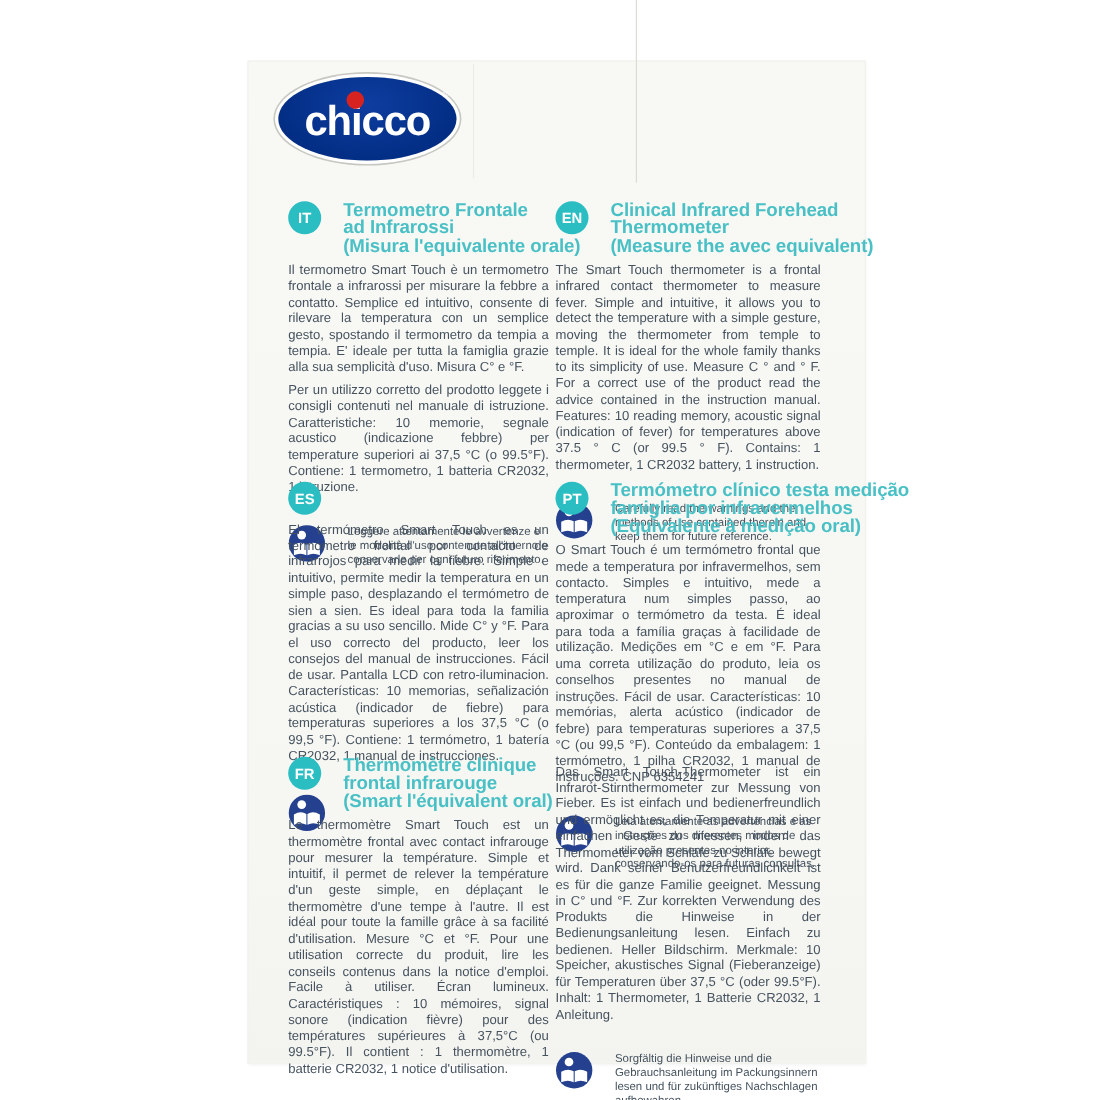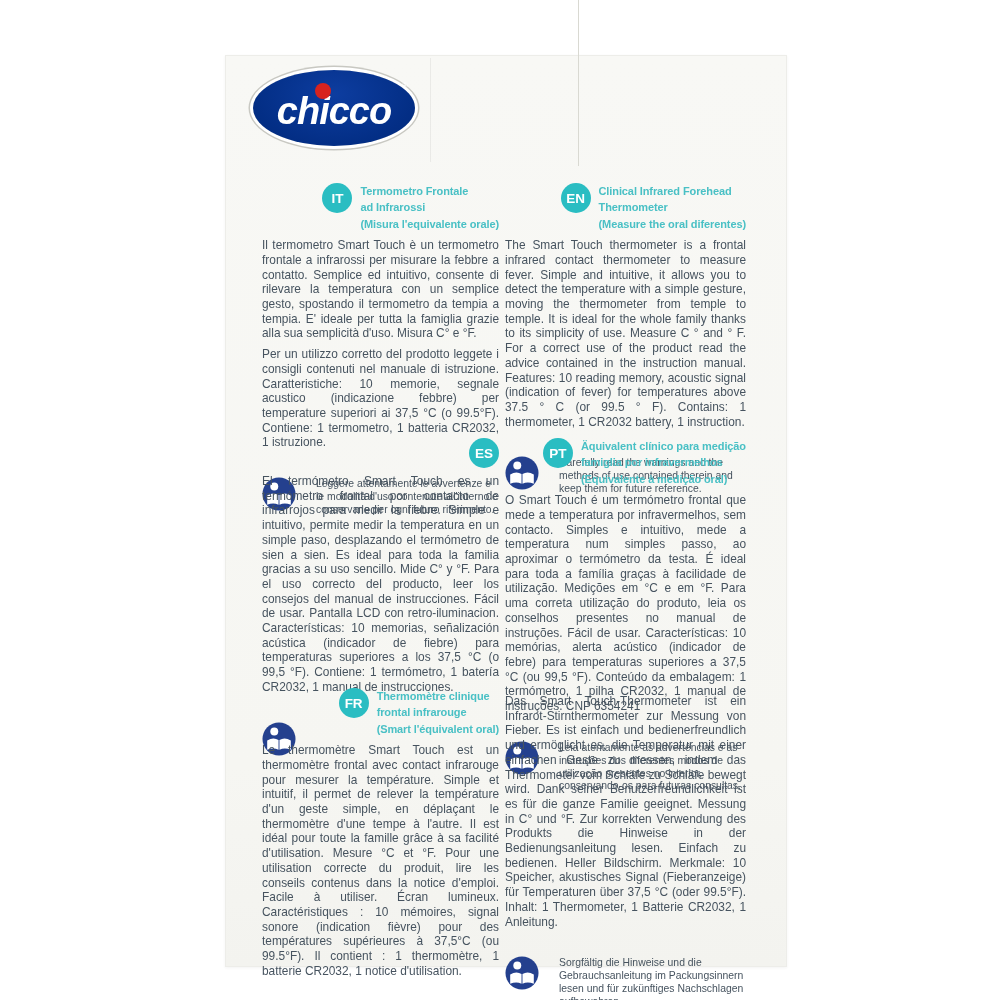--- a/index.html
+++ b/index.html
@@ -23,38 +23,37 @@
   .logo-oval{
     position:relative;width:100%;height:100%;
     background:radial-gradient(ellipse at 50% 32%,#0d3da0 0%,#032e85 70%,#012a7a 100%);
     border-radius:50% / 50%;
     box-shadow:0 0 0 3px #ffffff,0 0 0 4.5px #c8c8c2;
     display:flex;align-items:center;justify-content:center;
   }
   .logo-text{
     color:#ffffff;font-weight:bold;font-size:38px;letter-spacing:-1px;
     padding-top:7px;
-    font-style:italic;
   }
   .logo-dot{
     position:absolute;left:62px;top:13px;width:16px;height:16px;border-radius:50%;
     background:var(--logo-red,#d7231f);
   }
   .logo-reg{position:absolute;right:7px;top:11px;color:#ffffff;font-size:8px;}
 
   
   .lang-section{position:absolute;}
-  .sec-head{display:flex;gap:8px;align-items:flex-start;justify-content:flex-end;}
+  .sec-head{display:flex;gap:20px;align-items:flex-start;}
   .badge{
     flex:0 0 30px;width:30px;height:30px;border-radius:50%;
     background:var(--badge,#2abdc2);color:#ffffff;font-weight:bold;font-size:13.5px;
     display:flex;align-items:center;justify-content:center;
   }
   .sec-title{
-    margin:0;font-weight:bold;font-size:11px;line-height:16.4px;
+    margin:0;font-weight:bold;font-size:17px;line-height:16.4px;
     color:var(--accent,#49c0c5);letter-spacing:-0.1px;
   }
   .sec-title span{white-space:nowrap;}
   .sec-body{
     margin:6px 0 0;font-size:11.9px;line-height:14.7px;
     color:var(--body-text,#46535f);text-align:justify;
   }
   p.sec-body:empty{display:none;}
   .sec-note{display:flex;gap:20px;margin-top:27px;align-items:flex-start;}
   .note-icon{flex:0 0 34px;width:34px;height:34px;}
@@ -98,21 +97,21 @@
       <path d="M5.5 19.5 q6.5 -4 12 -0.5 l0 10.5 q-5.5 -3 -12 0 z" fill="#fff"></path>
       <path d="M30.5 19.5 q-6.5 -4 -12 -0.5 l0 10.5 q5.5 -3 12 0 z" fill="#fff"></path>
     </svg>
     <p class="note-text">Leggere attentamente le avvertenze e le modalità d'uso contenute all'interno e conservarle per ogni futuro riferimento.</p>
   </div>
 </section>
 
 <section class="lang-section" id="sec-en">
   <div class="sec-head">
     <span class="badge">EN</span>
-    <h2 class="sec-title"><span>Clinical Infrared Forehead</span><br><span>Thermometer</span><br><span>(Measure the oral diferentes)</span></h2>
+    <h2 class="sec-title"><span>Clinical Infrared Forehead</span><br><span>Thermometer</span><br><span>(Measure the avec equivalent)</span></h2>
   </div>
   <p class="sec-body">The Smart Touch thermometer is a frontal infrared contact thermometer to measure fever. Simple and intuitive, it allows you to detect the temperature with a simple gesture, moving the thermometer from temple to temple. It is ideal for the whole family thanks to its simplicity of use. Measure C ° and ° F. For a correct use of the product read the advice contained in the instruction manual. Features: 10 reading memory, acoustic signal (indication of fever) for temperatures above 37.5 ° C (or 99.5 ° F). Contains: 1 thermometer, 1 CR2032 battery, 1 instruction.</p>
   <div class="sec-note">
     <svg class="note-icon" viewBox="0 0 36 36">
       <circle cx="18" cy="18" r="17.5" fill="#24408e"></circle>
       <circle cx="13" cy="10" r="4.2" fill="#fff"></circle>
       <path d="M5.5 19.5 q6.5 -4 12 -0.5 l0 10.5 q-5.5 -3 -12 0 z" fill="#fff"></path>
       <path d="M30.5 19.5 q-6.5 -4 -12 -0.5 l0 10.5 q5.5 -3 12 0 z" fill="#fff"></path>
     </svg>
     <p class="note-text">Carefully read the warnings and the methods of use contained therein and keep them for future reference.</p>
@@ -130,21 +129,21 @@
       <circle cx="13" cy="10" r="4.2" fill="#fff"></circle>
       <path d="M5.5 19.5 q6.5 -4 12 -0.5 l0 10.5 q-5.5 -3 -12 0 z" fill="#fff"></path>
       <path d="M30.5 19.5 q-6.5 -4 -12 -0.5 l0 10.5 q5.5 -3 12 0 z" fill="#fff"></path>
     </svg>
   </div>
 </section>
 
 <section class="lang-section" id="sec-pt">
   <div class="sec-head">
     <span class="badge">PT</span>
-    <h2 class="sec-title"><span>Äquivalent clínico para medição</span><br><span>famiglia por infravermelhos</span><br><span>(Equivalente à medição oral)</span></h2>
+    <h2 class="sec-title"><span>Termómetro clínico testa medição</span><br><span>famiglia por infravermelhos</span><br><span>(Equivalente à medição oral)</span></h2>
   </div>
   <p class="sec-body">O Smart Touch é um termómetro frontal que mede a temperatura por infravermelhos, sem contacto. Simples e intuitivo, mede a temperatura num simples passo, ao aproximar o termómetro da testa. É ideal para toda a família graças à facilidade de utilização. Medições em °C e em °F. Para uma correta utilização do produto, leia os conselhos presentes no manual de instruções. Fácil de usar. Características: 10 memórias, alerta acústico (indicador de febre) para temperaturas superiores a 37,5 °C (ou 99,5 °F). Conteúdo da embalagem: 1 termómetro, 1 pilha CR2032, 1 manual de instruções. CNP 6354241</p>
   <div class="sec-note">
     <svg class="note-icon" viewBox="0 0 36 36">
       <circle cx="18" cy="18" r="17.5" fill="#24408e"></circle>
       <circle cx="13" cy="10" r="4.2" fill="#fff"></circle>
       <path d="M5.5 19.5 q6.5 -4 12 -0.5 l0 10.5 q-5.5 -3 -12 0 z" fill="#fff"></path>
       <path d="M30.5 19.5 q-6.5 -4 -12 -0.5 l0 10.5 q5.5 -3 12 0 z" fill="#fff"></path>
     </svg>
     <p class="note-text">Leia atentamente as advertências e as instruções dos diferentes modos de utilização presentes no interior, conservando-os para futuras consultas.</p>

